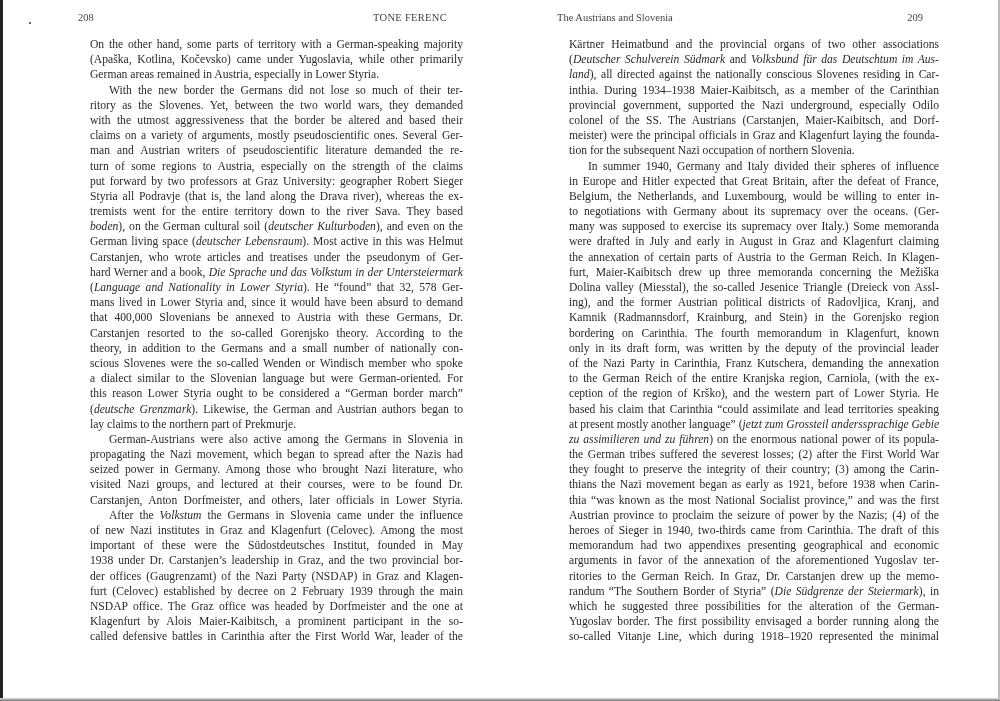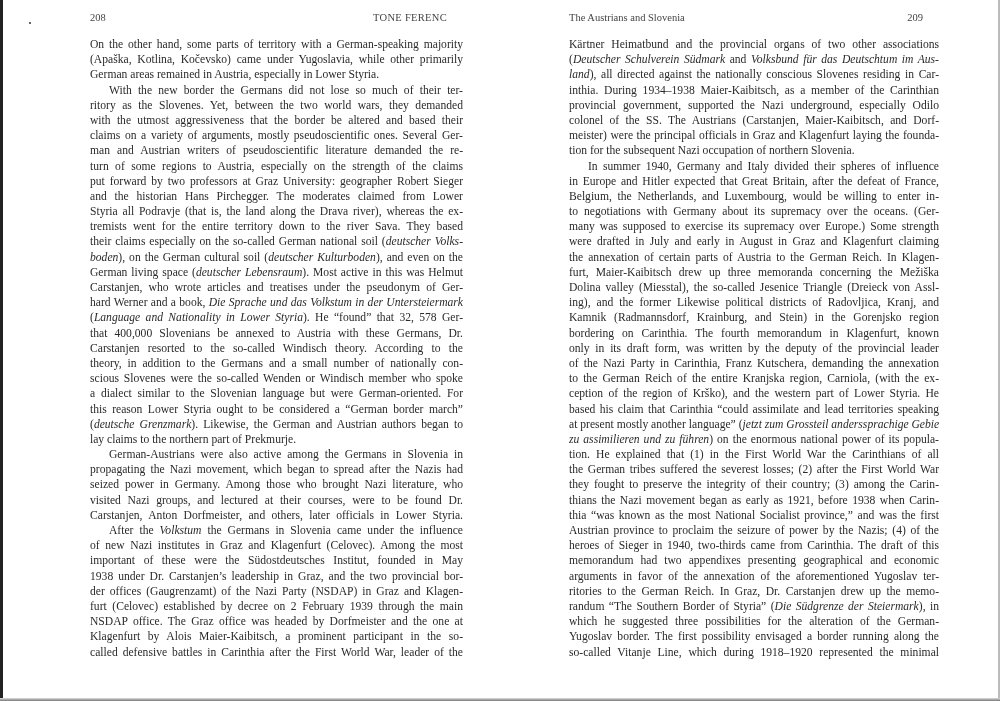--- a/index.html
+++ b/index.html
@@ -10,21 +10,21 @@
     color: #2a2a2a;
   }
   .left-edge { position: absolute; left: 0; top: 0; width: 3px; height: 701px; background: #222; }
   .right-edge { position: absolute; right: 0; top: 0; width: 2px; height: 701px; background: #bbb; }
   .bottom-edge { position: absolute; left: 0; bottom: 0; width: 1000px; height: 3px; background: linear-gradient(#ddd, #777); }
   .dot { position: absolute; left: 29px; top: 22px; width: 2px; height: 2px; background: #333; border-radius: 50%; }
   .page { position: absolute; top: 0; }
   .page.left { left: 74px; width: 373px; }
   .page.right { left: 553px; width: 370px; }
   .header { position: absolute; top: 12px; left: 0; width: 100%; height: 14px; font-size: 10.5px; color: #444; }
-  .header .l { position: absolute; left: 16px; }
+  .header .l { position: absolute; left: 4px; }
   .header .r { position: absolute; right: 0; }
   .smallcaps { letter-spacing: 0.3px; }
   .body { position: absolute; top: 37px; left: 16px; width: 100%; }
   .line {
     height: 15.2px; line-height: 15.2px; font-size: 11.6px;
     white-space: nowrap; text-align: justify; text-align-last: justify;
     overflow: hidden;
   }
   .line.last { text-align-last: left; }
   .line.indent { padding-left: 19px; }
@@ -47,31 +47,30 @@
       <div class="line">On the other hand, some parts of territory with a German-speaking majority</div>
       <div class="line">(Apaška, Kotlina, Kočevsko) came under Yugoslavia, while other primarily</div>
       <div class="line last">German areas remained in Austria, especially in Lower Styria.</div>
       <div class="line indent">With the new border the Germans did not lose so much of their ter-</div>
       <div class="line">ritory as the Slovenes. Yet, between the two world wars, they demanded</div>
       <div class="line">with the utmost aggressiveness that the border be altered and based their</div>
       <div class="line">claims on a variety of arguments, mostly pseudoscientific ones. Several Ger-</div>
       <div class="line">man and Austrian writers of pseudoscientific literature demanded the re-</div>
       <div class="line">turn of some regions to Austria, especially on the strength of the claims</div>
       <div class="line">put forward by two professors at Graz University: geographer Robert Sieger</div>
-      <div class="line">and the historian Hans Pirchegger. The moderates claimed from Lower</div>
       <div class="line">Styria all Podravje (that is, the land along the Drava river), whereas the ex-</div>
       <div class="line">tremists went for the entire territory down to the river Sava. They based</div>
-      <div class="line">their claims especially on the so-called German national soil (<i>deutscher Volks-</i></div>
       <div class="line"><i>boden</i>), on the German cultural soil (<i>deutscher Kulturboden</i>), and even on the</div>
       <div class="line">German living space (<i>deutscher Lebensraum</i>). Most active in this was Helmut</div>
       <div class="line">Carstanjen, who wrote articles and treatises under the pseudonym of Ger-</div>
       <div class="line">hard Werner and a book, <i>Die Sprache und das Volkstum in der Untersteiermark</i></div>
       <div class="line">(<i>Language and Nationality in Lower Styria</i>). He “found” that 32, 578 Ger-</div>
+      <div class="line">mans lived in Lower Styria and, since it would have been absurd to demand</div>
       <div class="line">that 400,000 Slovenians be annexed to Austria with these Germans, Dr.</div>
-      <div class="line">Carstanjen resorted to the so-called Windisch theory. According to the</div>
+      <div class="line">Carstanjen resorted to the so-called Gorenjsko theory. According to the</div>
       <div class="line">theory, in addition to the Germans and a small number of nationally con-</div>
       <div class="line">scious Slovenes were the so-called Wenden or Windisch member who spoke</div>
       <div class="line">a dialect similar to the Slovenian language but were German-oriented. For</div>
       <div class="line">this reason Lower Styria ought to be considered a “German border march”</div>
       <div class="line">(<i>deutsche Grenzmark</i>). Likewise, the German and Austrian authors began to</div>
       <div class="line last">lay claims to the northern part of Prekmurje.</div>
       <div class="line indent">German-Austrians were also active among the Germans in Slovenia in</div>
       <div class="line">propagating the Nazi movement, which began to spread after the Nazis had</div>
       <div class="line">seized power in Germany. Among those who brought Nazi literature, who</div>
       <div class="line">visited Nazi groups, and lectured at their courses, were to be found Dr.</div>
@@ -99,36 +98,35 @@
       <div class="line"><i>land</i>), all directed against the nationally conscious Slovenes residing in Car-</div>
       <div class="line">inthia. During 1934–1938 Maier-Kaibitsch, as a member of the Carinthian</div>
       <div class="line">provincial government, supported the Nazi underground, especially Odilo</div>
       <div class="line">colonel of the SS. The Austrians (Carstanjen, Maier-Kaibitsch, and Dorf-</div>
       <div class="line">meister) were the principal officials in Graz and Klagenfurt laying the founda-</div>
       <div class="line last">tion for the subsequent Nazi occupation of northern Slovenia.</div>
       <div class="line indent">In summer 1940, Germany and Italy divided their spheres of influence</div>
       <div class="line">in Europe and Hitler expected that Great Britain, after the defeat of France,</div>
       <div class="line">Belgium, the Netherlands, and Luxembourg, would be willing to enter in-</div>
       <div class="line">to negotiations with Germany about its supremacy over the oceans. (Ger-</div>
-      <div class="line">many was supposed to exercise its supremacy over Europe.) Some strength</div>
+      <div class="line">many was supposed to exercise its supremacy over Italy.) Some memoranda</div>
       <div class="line">were drafted in July and early in August in Graz and Klagenfurt claiming</div>
       <div class="line">the annexation of certain parts of Austria to the German Reich. In Klagen-</div>
       <div class="line">furt, Maier-Kaibitsch drew up three memoranda concerning the Mežiška</div>
       <div class="line">Dolina valley (Miesstal), the so-called Jesenice Triangle (Dreieck von Assl-</div>
-      <div class="line">ing), and the former Likewise political districts of Radovljica, Kranj, and</div>
+      <div class="line">ing), and the former Austrian political districts of Radovljica, Kranj, and</div>
       <div class="line">Kamnik (Radmannsdorf, Krainburg, and Stein) in the Gorenjsko region</div>
       <div class="line">bordering on Carinthia. The fourth memorandum in Klagenfurt, known</div>
       <div class="line">only in its draft form, was written by the deputy of the provincial leader</div>
       <div class="line">of the Nazi Party in Carinthia, Franz Kutschera, demanding the annexation</div>
       <div class="line">to the German Reich of the entire Kranjska region, Carniola, (with the ex-</div>
       <div class="line">ception of the region of Krško), and the western part of Lower Styria. He</div>
       <div class="line">based his claim that Carinthia “could assimilate and lead territories speaking</div>
       <div class="line">at present mostly another language” (<i>jetzt zum Grossteil anderssprachige Gebiete</i></div>
       <div class="line"><i>zu assimilieren und zu führen</i>) on the enormous national power of its popula-</div>
-      <div class="line">tion. He explained that (1) in the First World War the Carinthians of all</div>
       <div class="line">the German tribes suffered the severest losses; (2) after the First World War</div>
       <div class="line">they fought to preserve the integrity of their country; (3) among the Carin-</div>
       <div class="line">thians the Nazi movement began as early as 1921, before 1938 when Carin-</div>
       <div class="line">thia “was known as the most National Socialist province,” and was the first</div>
       <div class="line">Austrian province to proclaim the seizure of power by the Nazis; (4) of the</div>
       <div class="line">heroes of Sieger in 1940, two-thirds came from Carinthia. The draft of this</div>
       <div class="line">memorandum had two appendixes presenting geographical and economic</div>
       <div class="line">arguments in favor of the annexation of the aforementioned Yugoslav ter-</div>
       <div class="line">ritories to the German Reich. In Graz, Dr. Carstanjen drew up the memo-</div>
       <div class="line">randum “The Southern Border of Styria” (<i>Die Südgrenze der Steiermark</i>), in</div>

